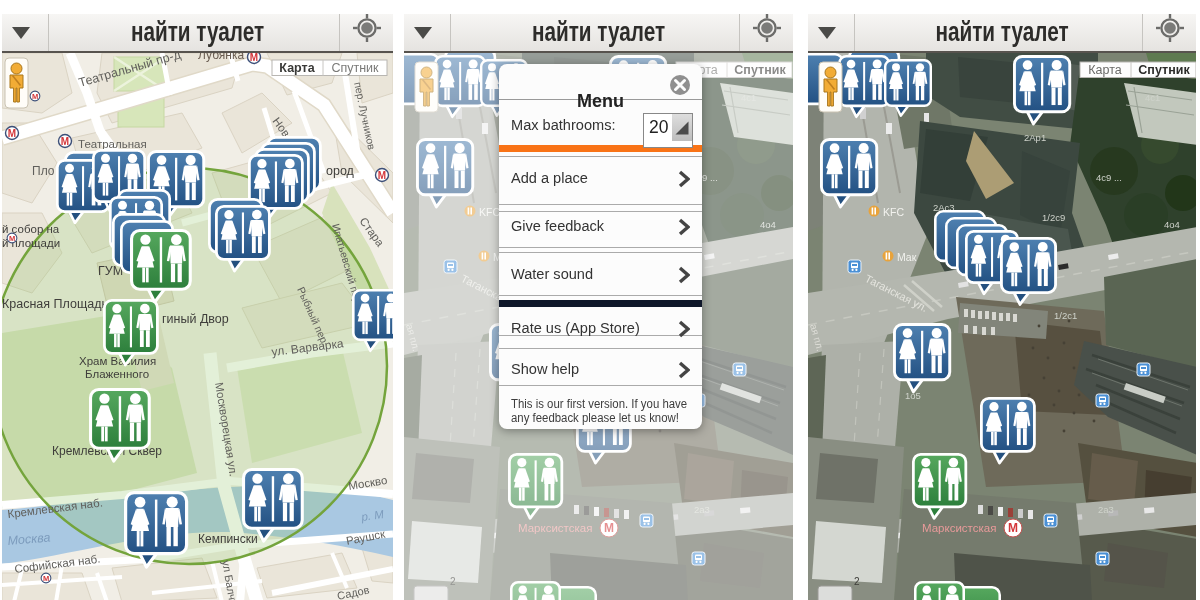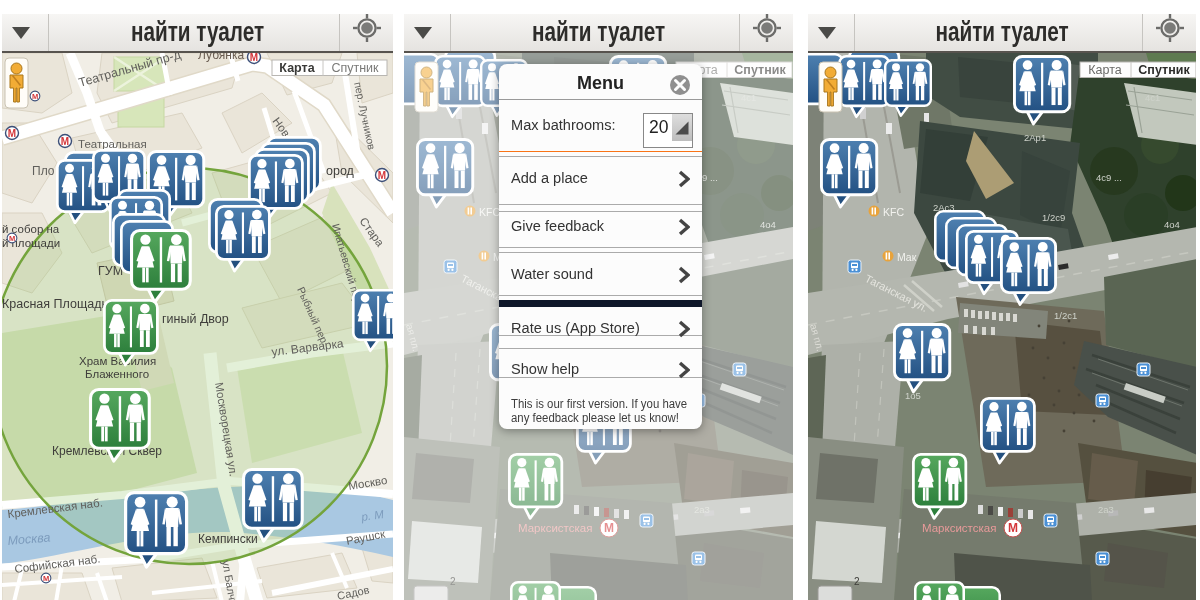--- a/index.html
+++ b/index.html
@@ -471,29 +471,29 @@
       <svg class="mapsvg" width="389" height="549" id="p2">
   <use href="#sat"></use>
 
   <rect x="0" y="0" width="389" height="549" fill="rgba(255,255,255,0.45)"></rect>
  </svg>
     </div>
 
  <div style="position:absolute;left:95px;top:50px;width:203px;height:365px;background:#fcfcfc;border-radius:8px;box-shadow:0 2px 10px rgba(0,0,0,0.35)">
 
   <div style="position:absolute;left:0;top:0;right:0;height:36px;border-bottom:1px solid #999">
-   <div style="text-align:center;font-size:18px;font-weight:bold;color:#222;padding-top:9px">Menu</div>
+   <div style="text-align:center;font-size:18px;font-weight:bold;color:#222;padding-top:27px">Menu</div>
 
    <svg width="22" height="22" style="position:absolute;right:11px;top:10px">
     <circle cx="11" cy="11" r="10" fill="#8f8f8f"></circle>
     <path d="M6.5,6.5 L15.5,15.5 M15.5,6.5 L6.5,15.5" stroke="#fcfcfc" stroke-width="3" stroke-linecap="round"></path>
    </svg>
   </div>
 
-  <div style="position:absolute;left:0;top:37px;right:0;height:51px;border-bottom:1px solid #f97316">
+  <div style="position:absolute;left:0;top:37px;right:0;height:51px;border-bottom:7px solid #f97316">
    <div style="position:absolute;left:12px;top:15px;font-size:15.5px;color:#333;transform:scaleX(.94);transform-origin:0 50%">Max bathrooms:</div>
 
    <div style="position:absolute;right:9px;top:12px;width:50px;height:35px;border:1px solid #888;background:#fff">
     <div style="position:absolute;left:5px;top:3px;font-size:17.5px;color:#222">20</div>
     <div style="position:absolute;right:0;top:0;width:20px;height:27px;background:linear-gradient(#dedede,#bdbdbd)">
      <svg width="20" height="27">
               <path d="M3.5,20.5 L16.5,20.5 L16.5,7.5 Z" fill="#4c4c4c"></path>
             </svg>
     </div>
    </div>
@@ -520,21 +520,21 @@
         </svg>
   </div>
 
   <div style="position:absolute;left:0;top:236px;right:0;height:36px;border-top:7px solid #0f172a;border-bottom:1px solid #aaa">
    <div style="position:absolute;left:12px;top:12px;font-size:15.5px;color:#333;transform:scaleX(.94);transform-origin:0 50%">Rate us (App Store)</div>
    <svg width="12" height="18" style="position:absolute;right:12px;top:13px">
           <path d="M2,2 L10,9 L2,16" stroke="#444" stroke-width="3.4" fill="none"></path>
         </svg>
   </div>
 
-  <div style="position:absolute;left:0;top:284px;right:0;height:30px;border-top:1px solid #aaa;border-bottom:1px solid #aaa">
+  <div style="position:absolute;left:0;top:284px;right:0;height:38px;border-top:1px solid #aaa;border-bottom:1px solid #aaa">
    <div style="position:absolute;left:12px;top:11px;font-size:15.5px;color:#333;transform:scaleX(.94);transform-origin:0 50%">Show help</div>
    <svg width="12" height="18" style="position:absolute;right:12px;top:12px">
           <path d="M2,2 L10,9 L2,16" stroke="#444" stroke-width="3.4" fill="none"></path>
         </svg>
   </div>
 
   <div style="position:absolute;left:12px;top:333px;right:8px;font-size:12.3px;color:#3d3d3d;line-height:14px;font-size:12px;white-space:nowrap;transform:scaleX(.95);transform-origin:0 0">This is our first version. If you have<br>any feedback please let us know!</div>
  </div>
 </div>
 

